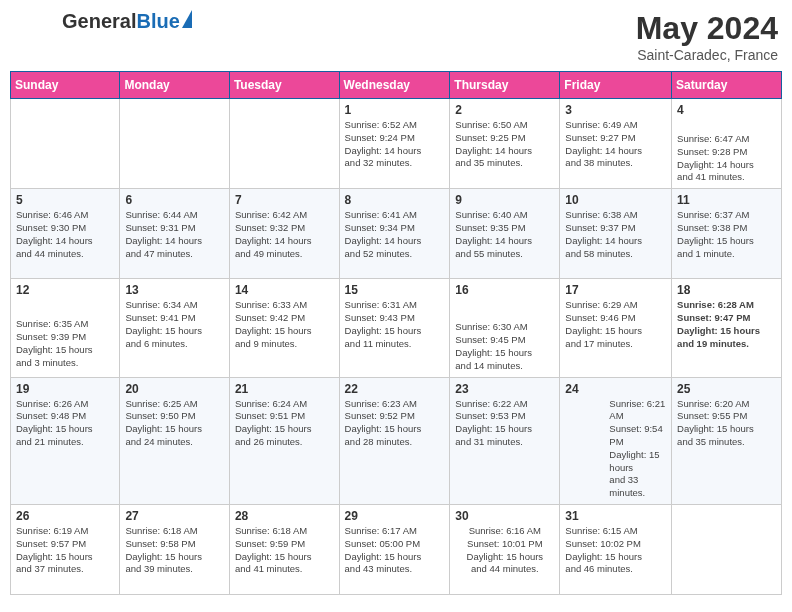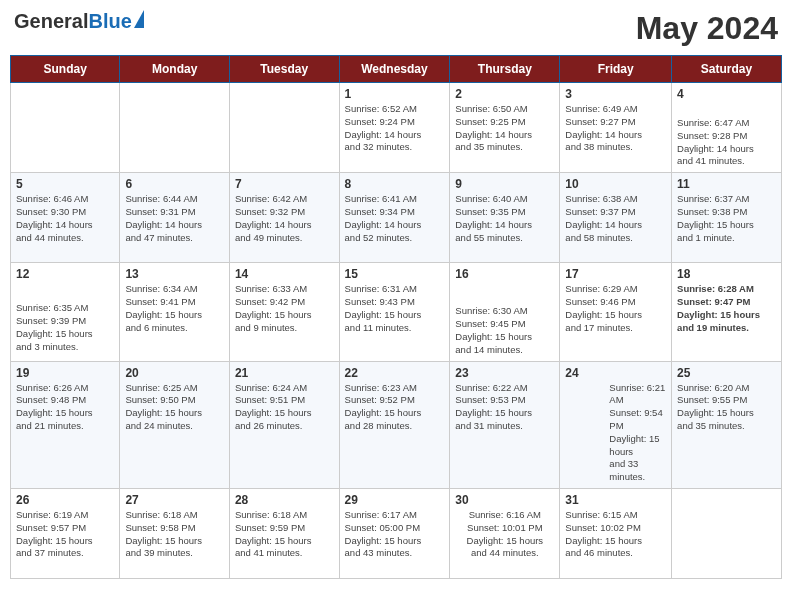--- a/index.html
+++ b/index.html
@@ -28,26 +28,26 @@
     .location-title {
       font-size: 14px;
       color: #555;
     }
     .calendar {
       width: 100%;
       border-collapse: collapse;
       border: 1px solid #ccc;
     }
     .calendar th {
-      background: #7f1d1d;
+      background: #ec4899;
       color: #fff;
       font-size: 12px;
       font-weight: bold;
       padding: 6px 4px;
-      text-align: center;
+      text-align: left;
       border: 1px solid #1560a0;
     }
     .calendar td {
       vertical-align: top;
       border: 1px solid #ccc;
       padding: 4px 5px;
       font-size: 10px;
       color: #333;
       background: #fff;
       width: 113px;
@@ -66,20 +66,21 @@
     .day-info {
       font-size: 9.5px;
       line-height: 1.35;
       color: #444;
     }
     .empty { background: #fff !important; }
     
     .logo-wrap {
       display: flex;
       align-items: flex-end;
+      margin-left: 48px;
     }
     .logo-name {
       font-size: 20px;
       font-weight: bold;
       color: #333;
       line-height: 1.1;
     }
     .logo-name .blue { color: #1a6cb5; }
     .logo-triangle {
       display: inline-block;
@@ -101,20 +102,21 @@
       <div style="display:flex; align-items:center;">
         <span class="logo-name">
           <span>General</span><span class="blue">Blue</span>
         </span>
         <span class="logo-triangle"></span>
       </div>
     </div>
   </div>
   <div class="title-block">
     <div class="month-title">May 2024</div>
+    <div class="location-title">Saint-Caradec, France</div>
   </div>
 </div>
 
 <table class="calendar">
   <thead>
     <tr>
     <th>Sunday</th>
         <th>Monday</th>
         <th>Tuesday</th>
         <th>Wednesday</th>

